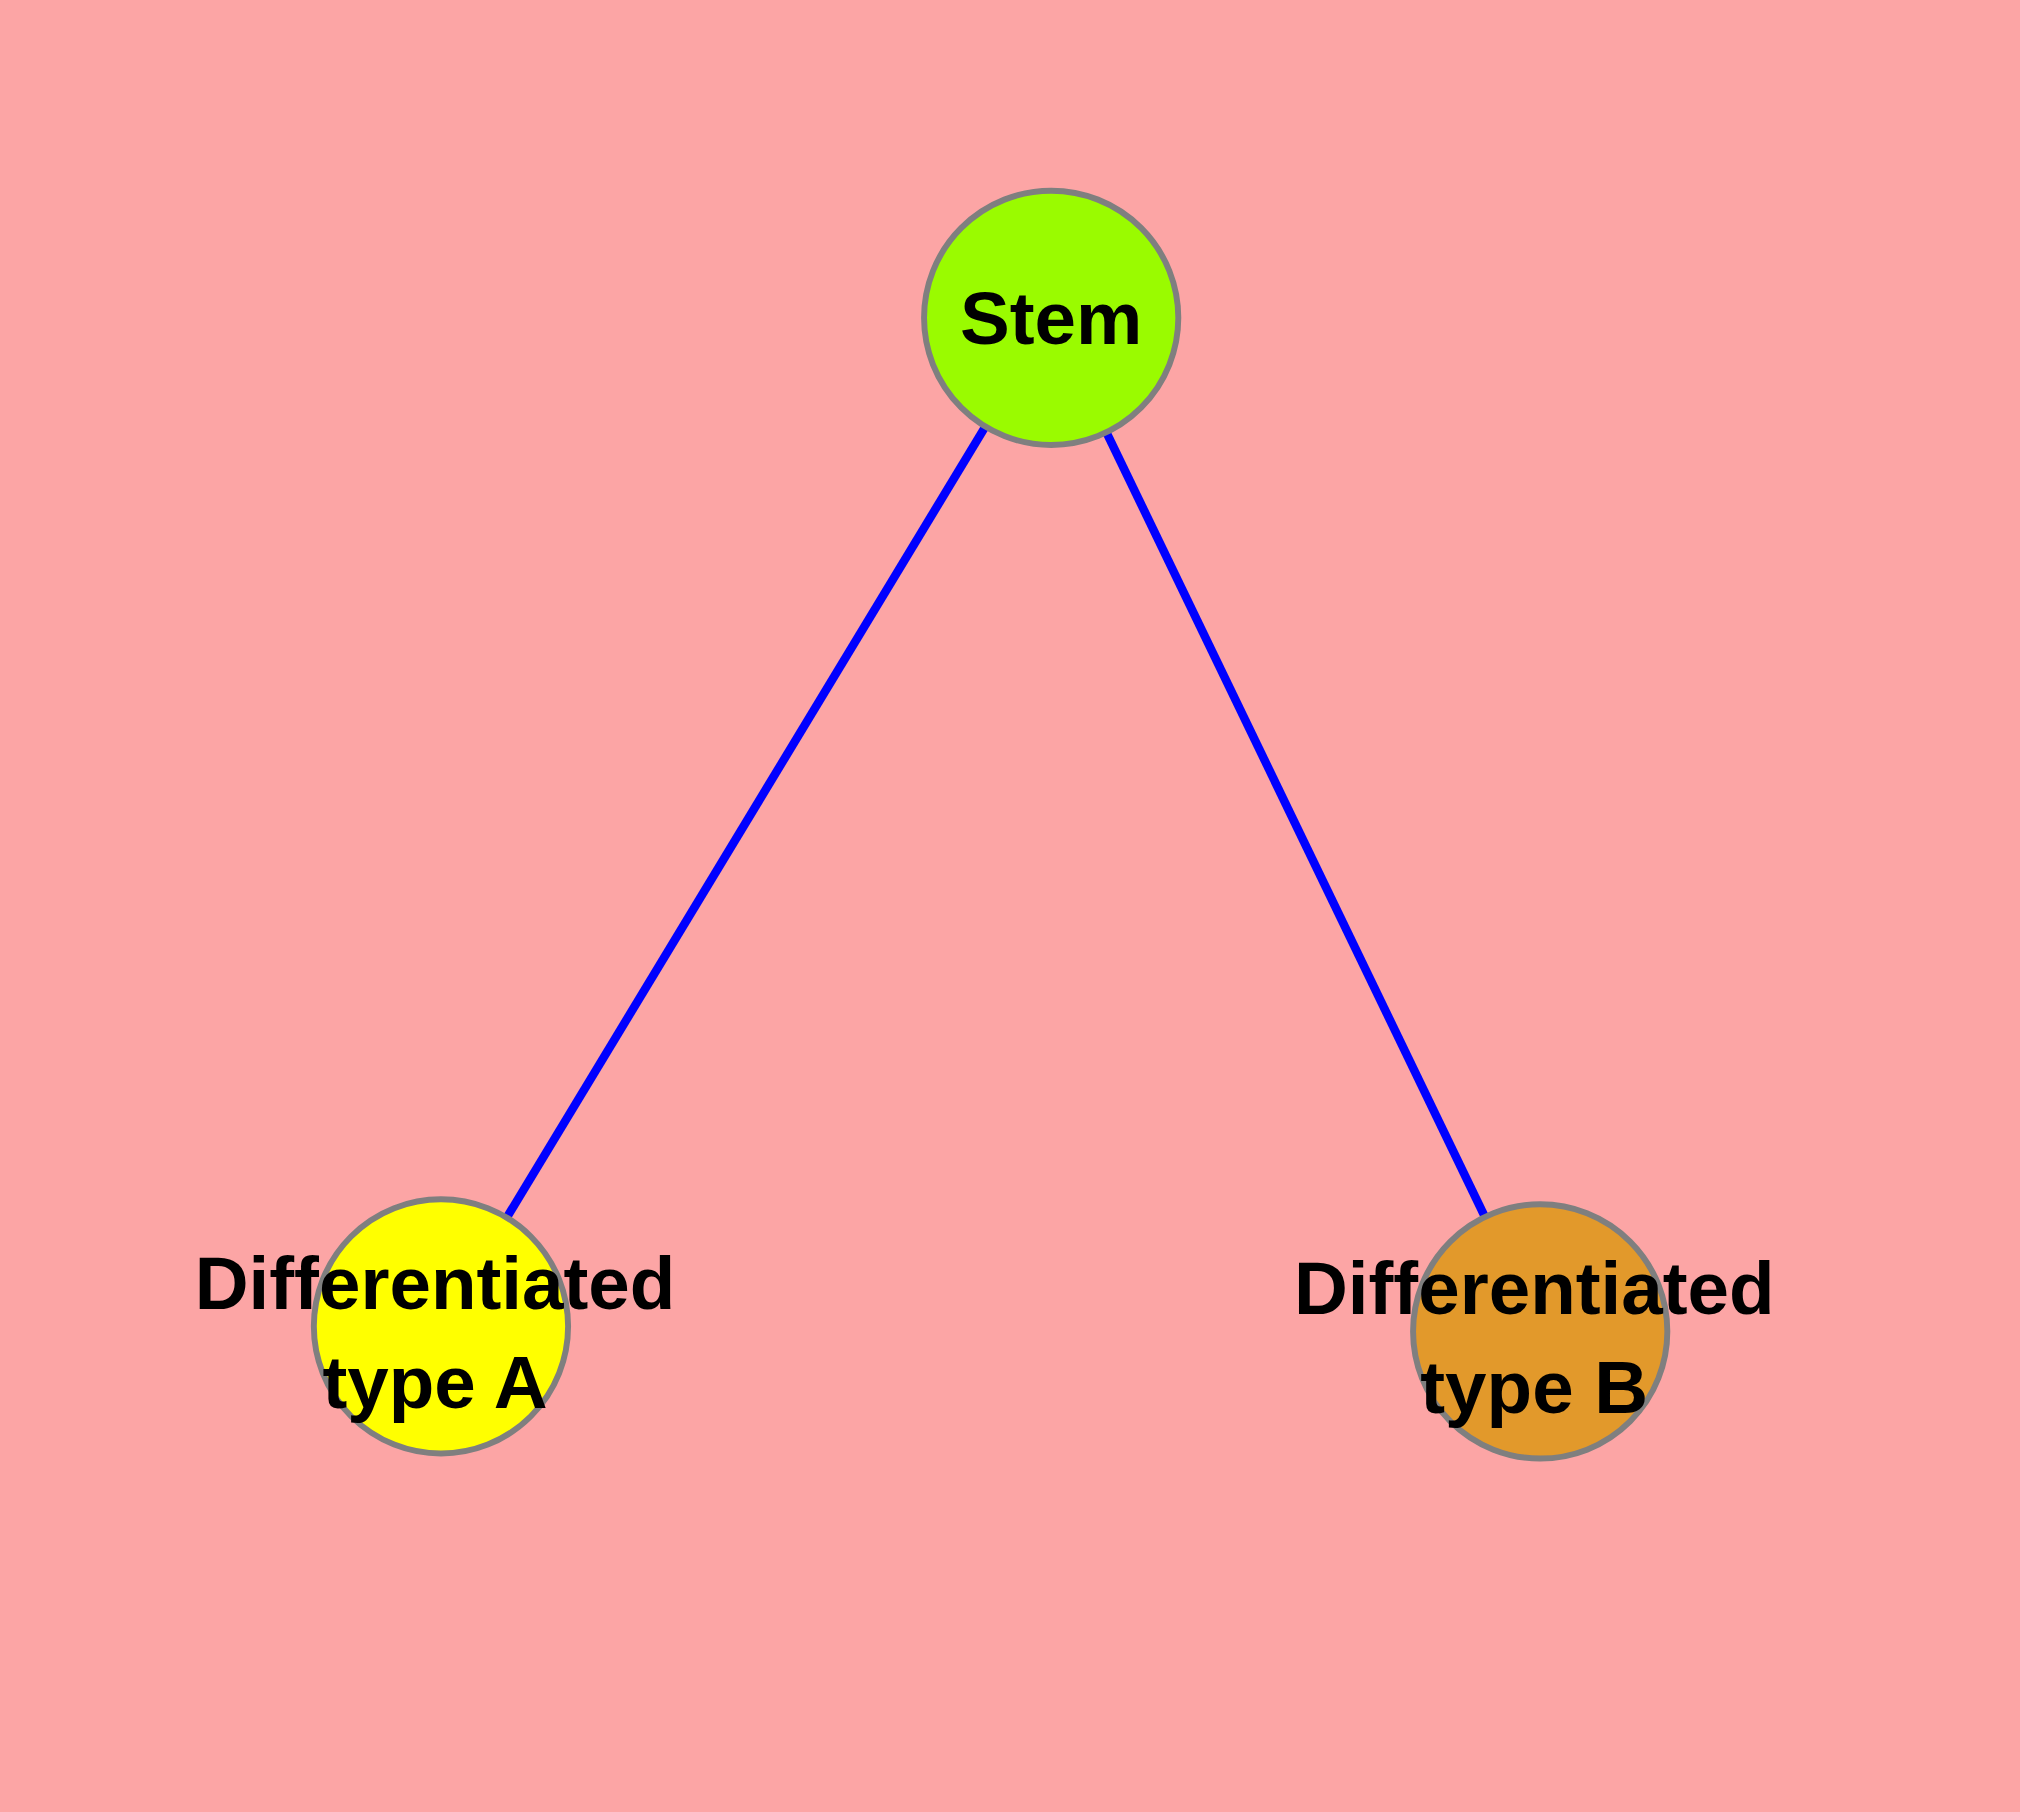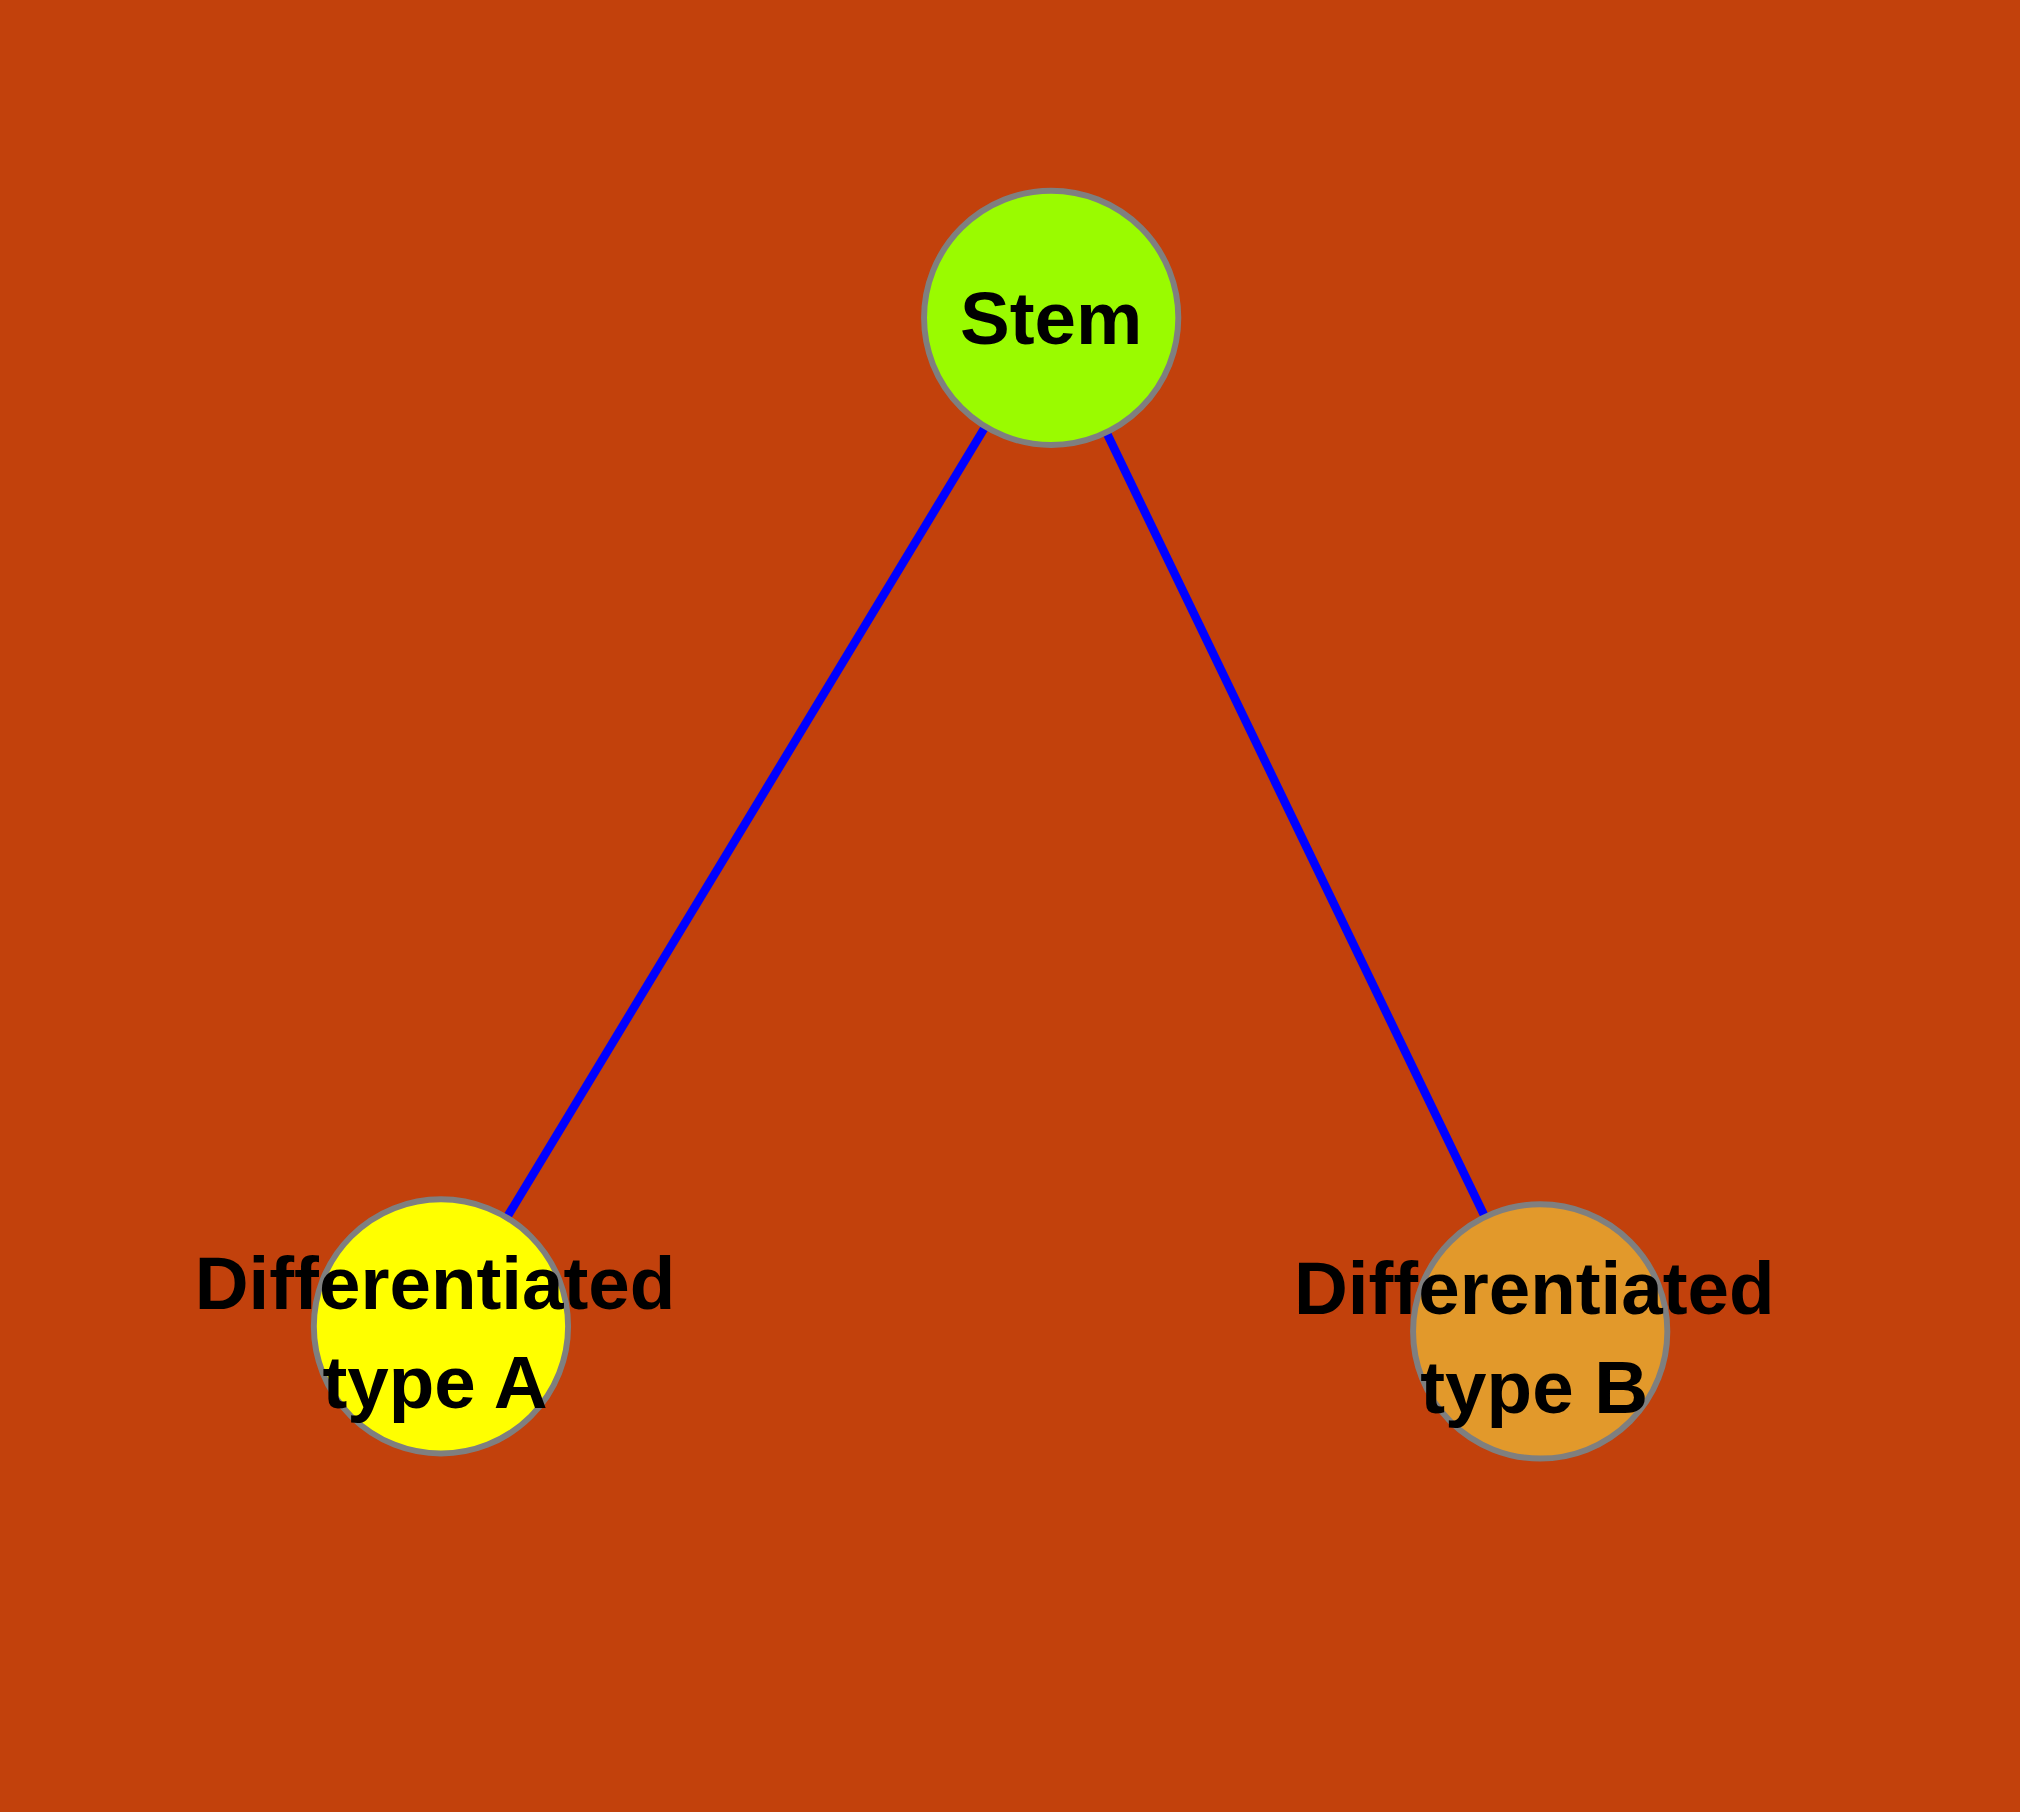--- a/index.html
+++ b/index.html
@@ -4,21 +4,21 @@
 <style>
   html, body {
     margin: 0;
     padding: 0;
     background: #c9c9f8;
   }
   .canvas {
     position: relative;
     width: 2021px;
     height: 1812px;
-    background: #c2410c;
+    background: #fca5a5;
     overflow: hidden;
     font-family: "Liberation Sans", sans-serif;
   }
   svg.graph {
     display: block;
     width: 2021px;
     height: 1812px;
   }
   .edge {
     stroke-width: 10;

